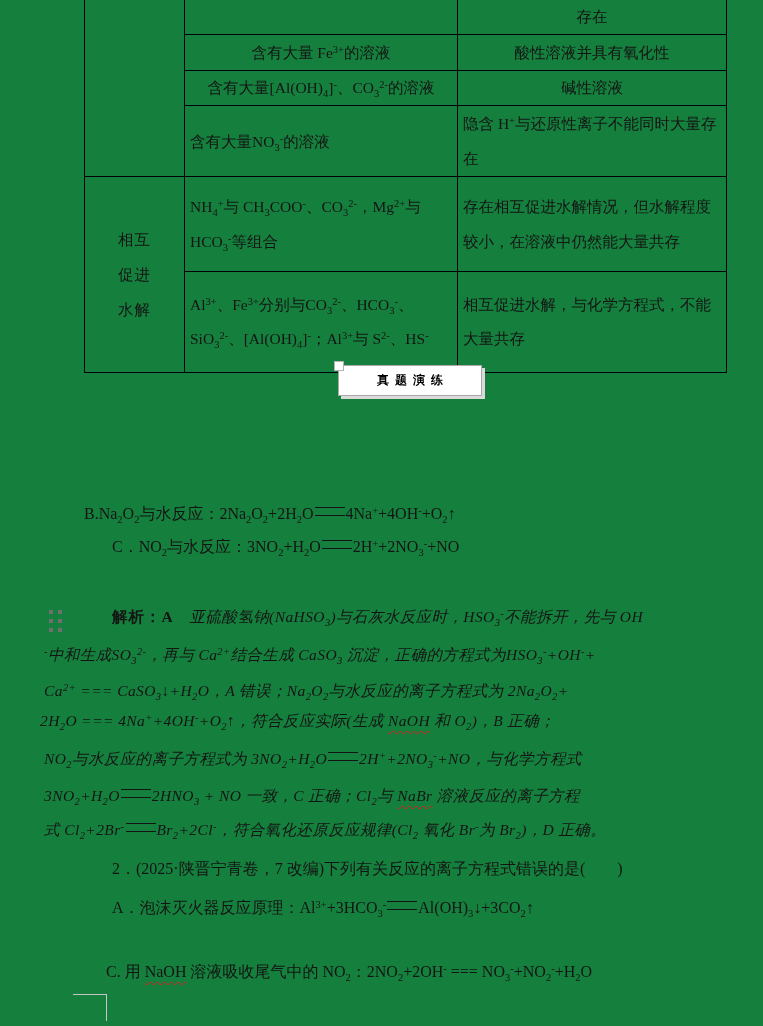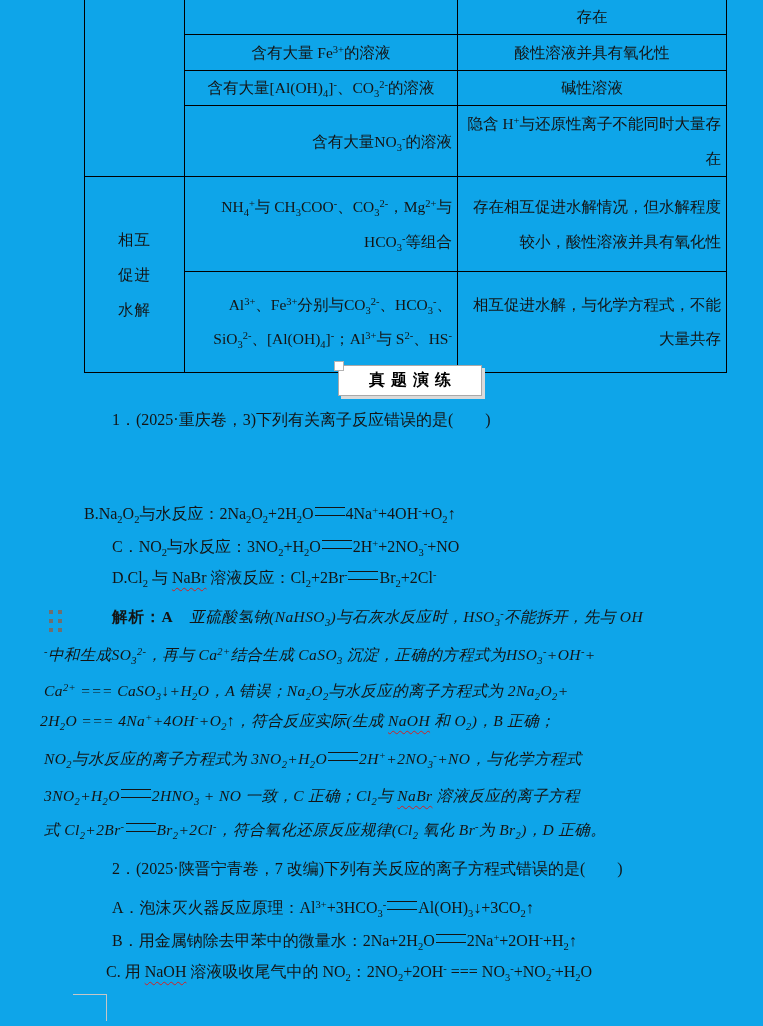--- a/index.html
+++ b/index.html
@@ -1,24 +1,24 @@
 <!DOCTYPE html>
 <html style="--wavy: #d42020;"><head>
 <meta charset="utf-8">
 <style>
   html,body{margin:0;padding:0;background:#fff;}
-  .page{position:relative;width:763px;height:1026px;background:#0ea5e9;overflow:hidden;
+  .page{position:relative;width:763px;height:1026px;background:#15803d;overflow:hidden;
         color:#141414;font-family:"Liberation Serif","DejaVu Serif",serif;font-size:16px;}
 
   
   table.coex{position:absolute;left:84px;top:0;border-collapse:collapse;table-layout:fixed;width:616px;}
   table.coex td{border:1.5px solid #000;vertical-align:middle;padding:0 5px;font-size:15.5px;line-height:34px;}
   table.coex tr.r1 td{border-top:none;}
   td.c-center{text-align:center;}
-  td.c-left{text-align:right;font-family:Liberation Serif, serif;}
+  td.c-left{text-align:left;font-family:Liberation Serif, serif;}
   td.colhead{width:89px;text-align:center;line-height:48px;font-size:16px;letter-spacing:1px;}
   td.w2{width:262px;} td.w3{width:258px;}
   tr.r1 td{height:31px;} tr.r2 td{height:35px;} tr.r3 td{height:32px;}
   tr.r4 td{height:70px;line-height:35px;} tr.r5 td{height:94px;line-height:35px;} tr.r6 td{height:100px;line-height:34px;}
 
   sub{font-size:10.5px;vertical-align:-4px;line-height:0;}
   sup{font-size:10.5px;vertical-align:5px;line-height:0;}
 
   
   i.eq{display:inline-block;width:30px;height:7px;border-top:1.4px solid currentColor;
@@ -26,21 +26,21 @@
 
   
   .sp{text-decoration:underline;text-decoration-style:wavy;text-decoration-color:var(--wavy,#d42020);
       text-decoration-thickness:1px;text-underline-offset:4px;}
 
   
   .banner{position:absolute;left:338px;top:365px;width:142px;height:29px;background:#fff;
           border:1px solid #a9a9a9;box-shadow:3px 3px 0 #dadada;
           display:flex;align-items:center;justify-content:center;
           font-family:"Liberation Sans","DejaVu Sans",sans-serif;font-weight:bold;
-          font-size:16px;letter-spacing:6px;color:#000;text-indent:6px;}
+          font-size:12px;letter-spacing:6px;color:#000;text-indent:6px;}
   .banner .fold{position:absolute;left:-5px;top:-5px;width:8px;height:8px;
           border:1px solid #b3b3b3;background:#fff;}
 
   
   .tl{position:absolute;white-space:nowrap;line-height:22px;}
   .q{font-size:16px;}
   .aline{font-size:15.5px;font-style:italic;letter-spacing:0.4px;}
   .aline .lbl{font-style:normal;font-weight:bold;letter-spacing:1px;}
 
   
@@ -72,38 +72,36 @@
       <td class="c-center">含有大量[Al(OH)<sub>4</sub>]<sup>-</sup>、CO<sub>3</sub><sup>2-</sup>的溶液</td>
       <td class="c-center">碱性溶液</td>
     </tr>
     <tr class="r4">
       <td class="c-left">含有大量NO<sub>3</sub><sup>-</sup>的溶液</td>
       <td class="c-left">隐含 H<sup>+</sup>与还原性离子不能同时大量存在</td>
     </tr>
     <tr class="r5">
       <td class="colhead" rowspan="2">相互<br>促进<br>水解</td>
       <td class="c-left">NH<sub>4</sub><sup>+</sup>与 CH<sub>3</sub>COO<sup>-</sup>、CO<sub>3</sub><sup>2-</sup>，Mg<sup>2+</sup>与HCO<sub>3</sub><sup>-</sup>等组合</td>
-      <td class="c-left">存在相互促进水解情况，但水解程度较小，酸性溶液并具有氧化性</td>
+      <td class="c-left">存在相互促进水解情况，但水解程度较小，在溶液中仍然能大量共存</td>
     </tr>
     <tr class="r6">
       <td class="c-left">Al<sup>3+</sup>、Fe<sup>3+</sup>分别与CO<sub>3</sub><sup>2-</sup>、HCO<sub>3</sub><sup>-</sup>、SiO<sub>3</sub><sup>2-</sup>、[Al(OH)<sub>4</sub>]<sup>-</sup>；Al<sup>3+</sup>与 S<sup>2-</sup>、HS<sup>-</sup></td>
       <td class="c-left">相互促进水解，与化学方程式，不能大量共存</td>
     </tr>
   </tbody>
     </table>
 
   <div class="banner">
     <span class="fold"></span>
     <span>真题演练</span>
   </div>
 
-  <div class="tl q" style="left:112px;top:409px;">1．(2025·重庆卷，3)下列有关离子反应错误的是(　　)</div>
   <div class="tl q" style="left:84px;top:503px;">B.Na<sub>2</sub>O<sub>2</sub>与水反应：2Na<sub>2</sub>O<sub>2</sub>+2H<sub>2</sub>O<i class="eq"></i>4Na<sup>+</sup>+4OH<sup>-</sup>+O<sub>2</sub>↑</div>
   <div class="tl q" style="left:112px;top:536px;">C．NO<sub>2</sub>与水反应：3NO<sub>2</sub>+H<sub>2</sub>O<i class="eq"></i>2H<sup>+</sup>+2NO<sub>3</sub><sup>-</sup>+NO</div>
-  <div class="tl q" style="left:112px;top:567px;">D.Cl<sub>2</sub> 与 <span class="sp">NaBr</span> 溶液反应：Cl<sub>2</sub>+2Br<sup>-</sup><i class="eq"></i>Br<sub>2</sub>+2Cl<sup>-</sup></div>
 
   <div class="dots">
     <span></span>
       <span></span>
       <span></span>
       <span></span>
       <span></span>
       <span></span>
   </div>
 
@@ -112,19 +110,18 @@
   </div>
   <div class="tl aline" style="left:44px;top:644px;"><sup>-</sup>中和生成SO<sub>3</sub><sup>2-</sup>，再与 Ca<sup>2+</sup>结合生成 CaSO<sub>3</sub> 沉淀，正确的方程式为HSO<sub>3</sub><sup>-</sup>+OH<sup>-</sup>+</div>
   <div class="tl aline" style="left:44px;top:680px;">Ca<sup>2+</sup> === CaSO<sub>3</sub>↓+H<sub>2</sub>O，A 错误；Na<sub>2</sub>O<sub>2</sub>与水反应的离子方程式为 2Na<sub>2</sub>O<sub>2</sub>+</div>
   <div class="tl aline" style="left:40px;top:710px;">2H<sub>2</sub>O === 4Na<sup>+</sup>+4OH<sup>-</sup>+O<sub>2</sub>↑，符合反应实际(生成 <span class="sp">NaOH</span> 和 O<sub>2</sub>)，B 正确；</div>
   <div class="tl aline" style="left:44px;top:748px;">NO<sub>2</sub>与水反应的离子方程式为 3NO<sub>2</sub>+H<sub>2</sub>O<i class="eq"></i>2H<sup>+</sup>+2NO<sub>3</sub><sup>-</sup>+NO，与化学方程式</div>
   <div class="tl aline" style="left:44px;top:785px;">3NO<sub>2</sub>+H<sub>2</sub>O<i class="eq"></i>2HNO<sub>3</sub> + NO 一致，C 正确；Cl<sub>2</sub>与 <span class="sp">NaBr</span> 溶液反应的离子方程</div>
   <div class="tl aline" style="left:44px;top:819px;">式 Cl<sub>2</sub>+2Br<sup>-</sup><i class="eq"></i>Br<sub>2</sub>+2Cl<sup>-</sup>，符合氧化还原反应规律(Cl<sub>2</sub> 氧化 Br<sup>-</sup>为 Br<sub>2</sub>)，D 正确。</div>
 
   <div class="tl q" style="left:112px;top:858px;">2．(2025·陕晋宁青卷，7 改编)下列有关反应的离子方程式错误的是(　　)</div>
   <div class="tl q" style="left:112px;top:897px;">A．泡沫灭火器反应原理：Al<sup>3+</sup>+3HCO<sub>3</sub><sup>-</sup><i class="eq"></i>Al(OH)<sub>3</sub>↓+3CO<sub>2</sub>↑</div>
-  <div class="tl q" style="left:112px;top:930px;">B．用金属钠除去甲苯中的微量水：2Na+2H<sub>2</sub>O<i class="eq"></i>2Na<sup>+</sup>+2OH<sup>-</sup>+H<sub>2</sub>↑</div>
   <div class="tl q" style="left:106px;top:961px;">C. 用 <span class="sp">NaOH</span> 溶液吸收尾气中的 NO<sub>2</sub>：2NO<sub>2</sub>+2OH<sup>-</sup> === NO<sub>3</sub><sup>-</sup>+NO<sub>2</sub><sup>-</sup>+H<sub>2</sub>O</div>
 
   <div class="corner-h"></div>
   <div class="corner-v"></div>
 
 </div>
 
 </body></html>

